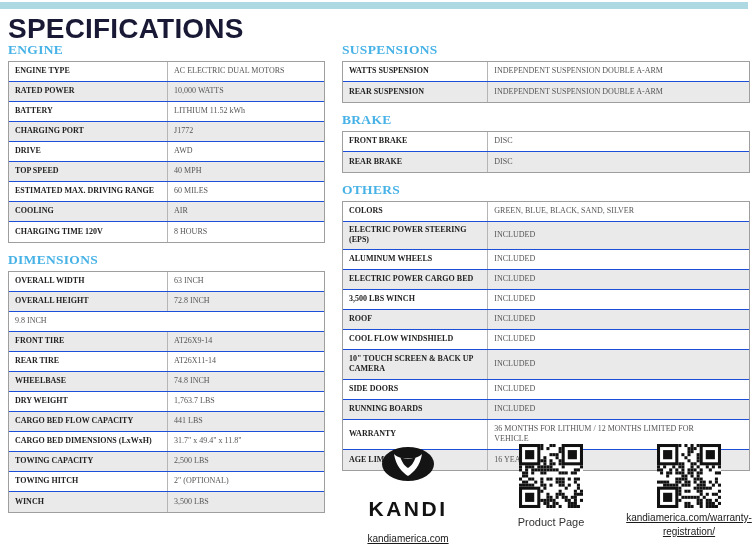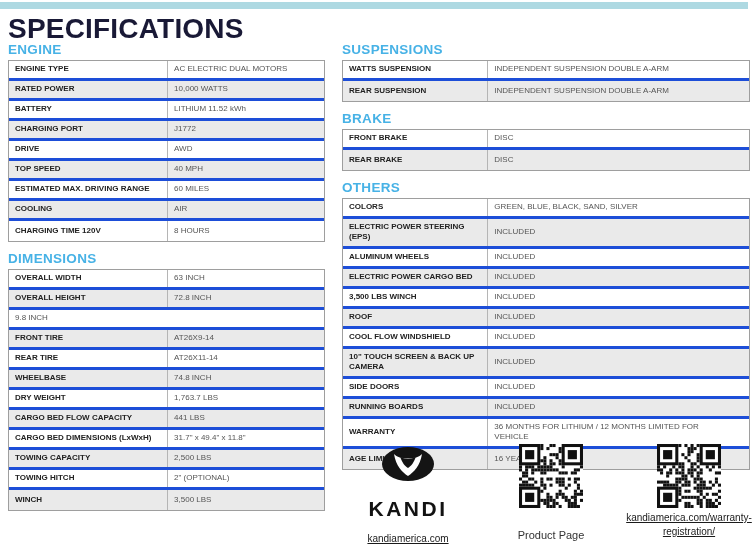--- a/index.html
+++ b/index.html
@@ -13,45 +13,45 @@
   .page-title { position:absolute; top:13px; left:8px;
                 font-size:28px; font-weight:700; letter-spacing:0.2px;
                 color:var(--title,#191936); }
 
   .columns { position:absolute; top:40px; left:8px; width:742px; display:flex; gap:17px; }
   .col-left  { width:317px; flex:0 0 317px; }
   .col-right { width:408px; flex:0 0 408px; }
 
   .section-heading { font-size:13.5px; font-weight:700; letter-spacing:0.3px;
                      color:var(--accent,#47b2e6); margin:2px 0 3px 0; }
-  .section { margin-bottom:9px; }
+  .section { margin-bottom:9px;font-family:Liberation Serif, serif; }
 
   .spec-table { border:1px solid #9e9e9e; width:100%; }
   .spec-row { display:flex; align-items:center; min-height:20px;
-              border-bottom:3px solid #1d4ed8; background:#ffffff; }
+              border-bottom:1px solid #1d4ed8; background:#ffffff; }
   .spec-row:last-child { border-bottom:none; }
   .spec-row:nth-child(even) { background:#eaeaea; }
   .spec-row.tall { min-height:30px; }
   .spec-label { flex:0 0 50.5%; align-self:stretch; display:flex; align-items:center;
                 border-right:1px solid #b5b5b5; padding:3px 4px 3px 6px;
                 font-size:8px; font-weight:700; color:#222; line-height:1.3; }
   .col-right .spec-label { flex:0 0 35.8%; }
   .spec-value { flex:1; padding:3px 34px 3px 6px; font-size:8px; color:#555;
                 line-height:1.3; }
 
   .footer { position:absolute; left:340px; top:444px; width:412px;
             display:flex; justify-content:space-between; align-items:flex-start; }
   .footer-block { display:flex; flex-direction:column; align-items:center; }
   .brand-block { width:136px; padding-top:2px;gap:8px; }
   .brand-word { font-size:21px; font-weight:800; letter-spacing:2.5px; color:#121212;
                 margin-top:3px; }
   .brand-link, .qr-link { font-size:10px; color:#1a1a1a; text-decoration:underline;
                           text-align:center; line-height:1.35; margin-top:3px; }
   .qr-block { width:126px; }
-  .qr-label { font-size:11px; color:#333; margin-top:21px; }
+  .qr-label { font-size:11px; color:#333; margin-top:8px; }
   .qr-svg { display:block; }
 </style>
 </head>
 <body>
 
 <div class="page">
 
   <div class="topbar"></div>
 
   <div class="page-title">SPECIFICATIONS</div>

